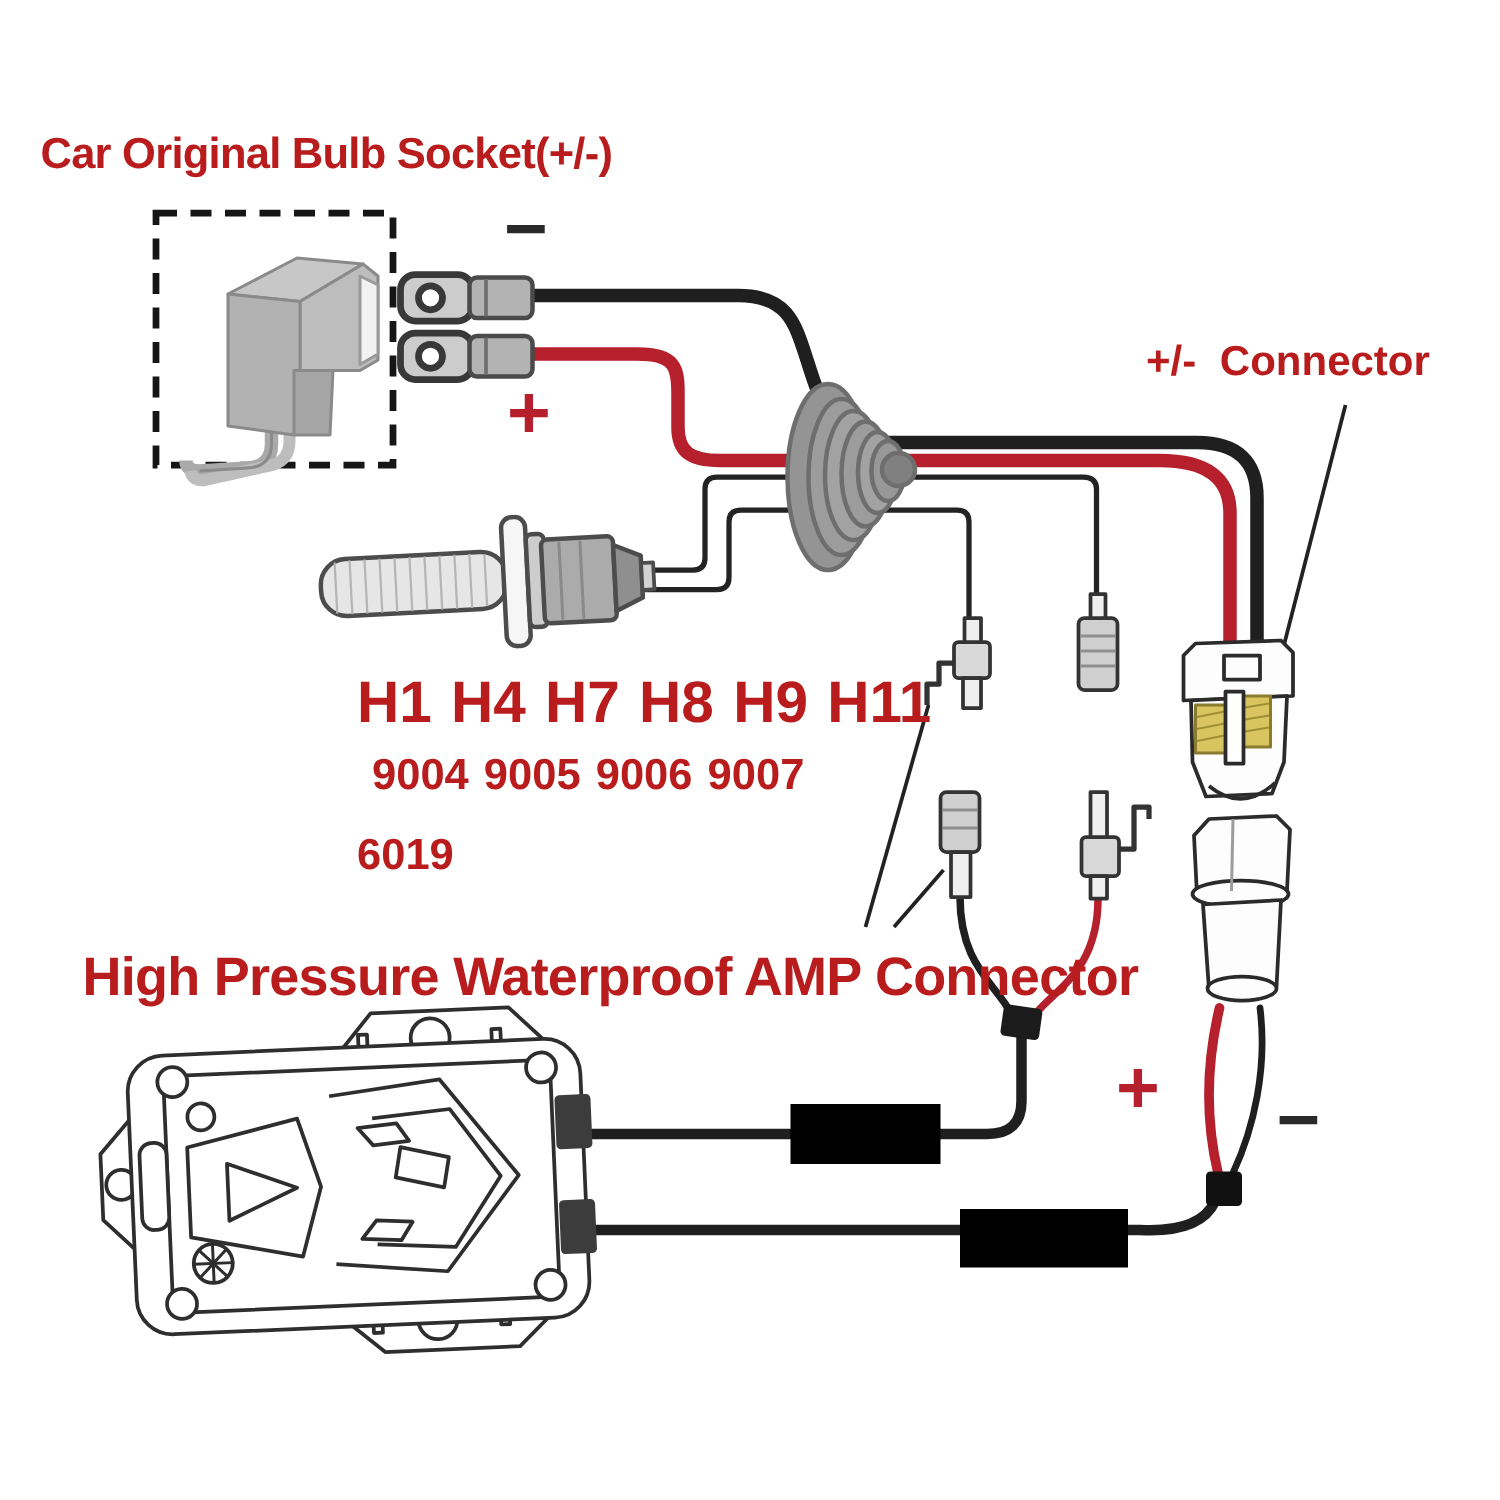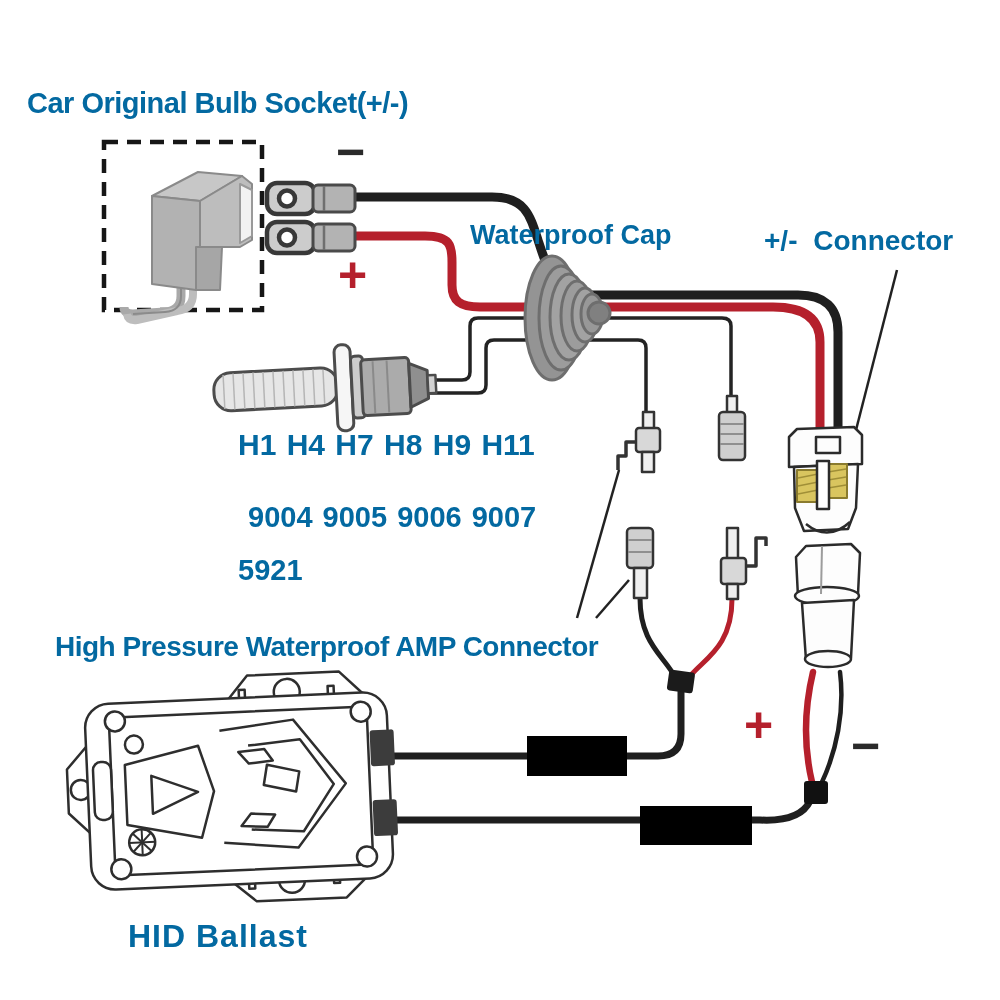--- a/index.html
+++ b/index.html
@@ -1,28 +1,28 @@
 <!DOCTYPE html>
 <html><head>
 <meta charset="utf-8">
 <style>
   html,body{margin:0;padding:0;background:#fff;}
   .canvas{
     position:relative;width:1000px;height:1000px;background:#fff;overflow:hidden;
     font-family:"Liberation Sans","DejaVu Sans",sans-serif;
   }
-  .lbl{position:absolute;color:#0369a1;font-weight:bold;white-space:nowrap;line-height:1.05;text-align:right;}
+  .lbl{position:absolute;color:#b91c1c;font-weight:bold;white-space:nowrap;line-height:1.05;text-align:right;}
   .lbl-title{left:27px;top:88px;font-size:29px;letter-spacing:-0.5px;}
   .lbl-cap{left:470px;top:221px;font-size:27px;}
   .lbl-pm{left:740px;top:226px;font-size:28px;word-spacing:8px;margin-left:24px;}
   .lbl-bulbsize{left:78px;top:449px;font-size:29px;}
-  .lbl-sizes1{left:238px;top:429px;font-size:30px;word-spacing:2px;}
+  .lbl-sizes1{left:238px;top:449px;font-size:39px;word-spacing:2px;}
   .lbl-sizes2{left:238px;top:502px;font-size:29px;word-spacing:2px;margin-left:10px;}
   .lbl-sizes3{left:238px;top:555px;font-size:29px;}
-  .lbl-amp{left:55px;top:632px;font-size:28px;letter-spacing:-0.5px;}
+  .lbl-amp{left:55px;top:632px;font-size:36px;letter-spacing:-0.5px;}
   .lbl-hid{left:128px;top:920px;font-size:32px;letter-spacing:1px;}
   .sign{position:absolute;font-weight:bold;font-size:50px;line-height:1;}
   .sign-red{color:#b5202c;}
   .sign-black{color:#2a2a2a;}
   .sg-minus1{left:336px;top:127px;}
   .sg-plus1{left:338px;top:250px;}
   .sg-plus2{left:744px;top:700px;}
   .sg-minus2{left:851px;top:721px;}
   svg{position:absolute;left:0;top:0;}
 </style>
@@ -212,26 +212,24 @@
       <rect x="372" y="736" width="24" height="36" rx="3" fill="#3c3c3c" stroke="none"></rect>
       <rect x="372" y="806" width="24" height="36" rx="3" fill="#3c3c3c" stroke="none"></rect>
     </g>
 
     <rect x="527" y="736" width="100" height="40" fill="#000"></rect>
     <rect x="640" y="806" width="112" height="39" fill="#000"></rect>
     <rect x="804" y="781" width="24" height="23" rx="3" fill="#111"></rect>
   </svg>
 
   <div class="lbl lbl-title">Car Original Bulb Socket(+/-)</div>
-  <div class="lbl lbl-cap">Waterproof Cap</div>
   <div class="lbl lbl-pm">+/- Connector</div>
   <div class="lbl lbl-sizes1">H1 H4 H7 H8 H9 H11</div>
   <div class="lbl lbl-sizes2">9004 9005 9006 9007</div>
-  <div class="lbl lbl-sizes3">5921</div>
+  <div class="lbl lbl-sizes3">6019</div>
   <div class="lbl lbl-amp">High Pressure Waterproof AMP Connector</div>
-  <div class="lbl lbl-hid">HID Ballast</div>
 
   <div class="sign sign-black sg-minus1">−</div>
   <div class="sign sign-red   sg-plus1">+</div>
   <div class="sign sign-red   sg-plus2">+</div>
   <div class="sign sign-black sg-minus2">−</div>
 
 </div>
 
 </body></html>

